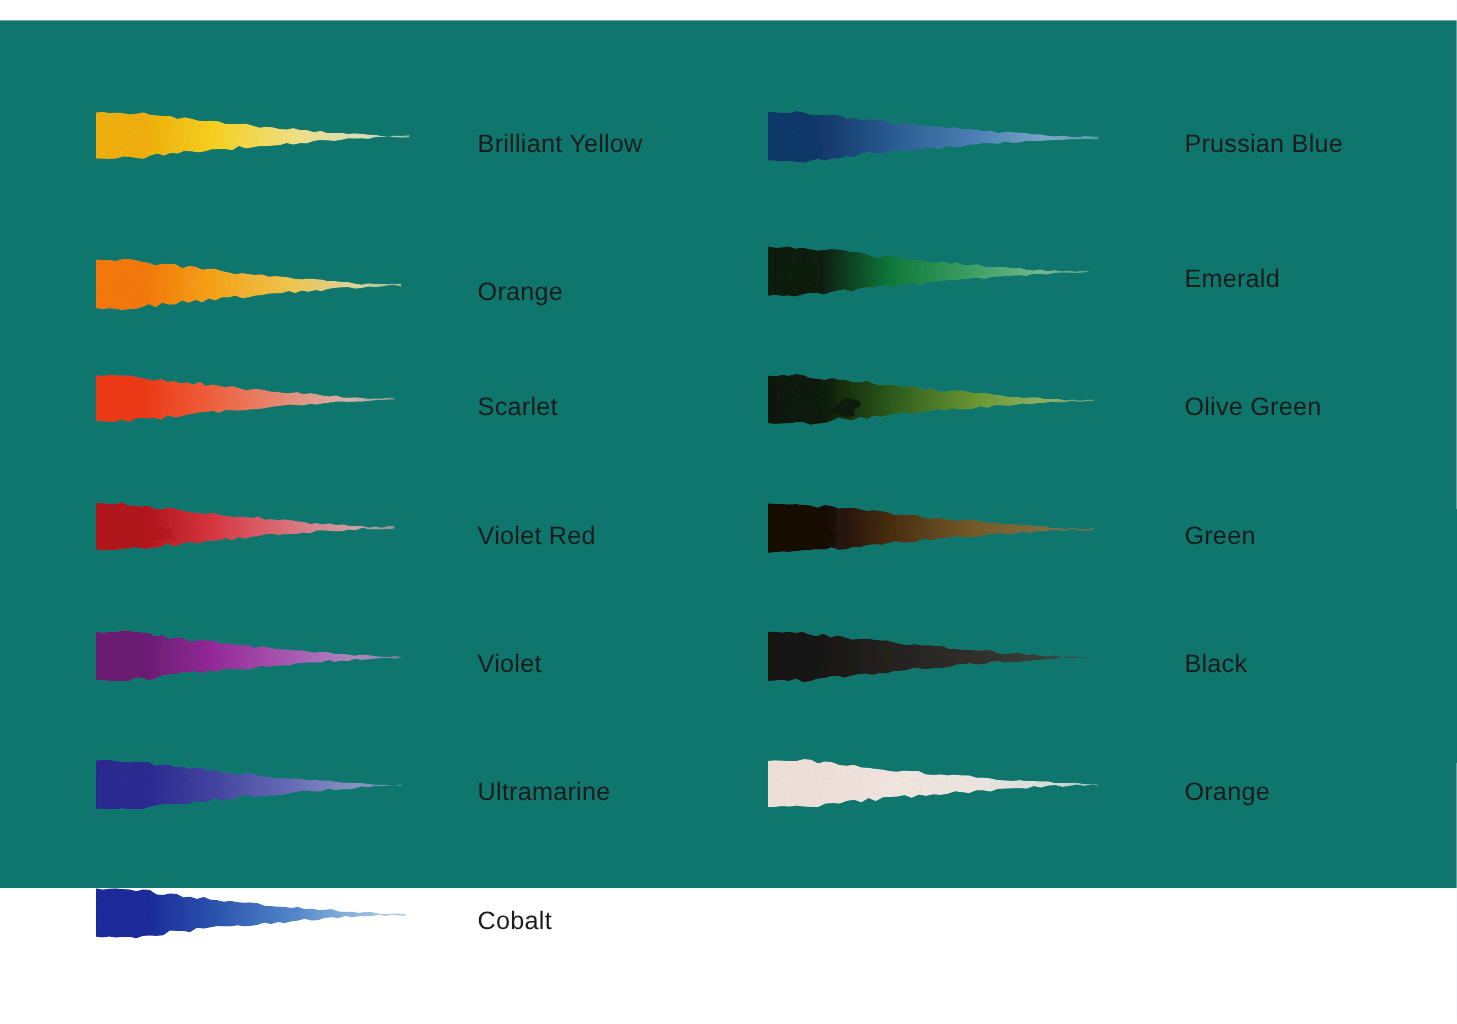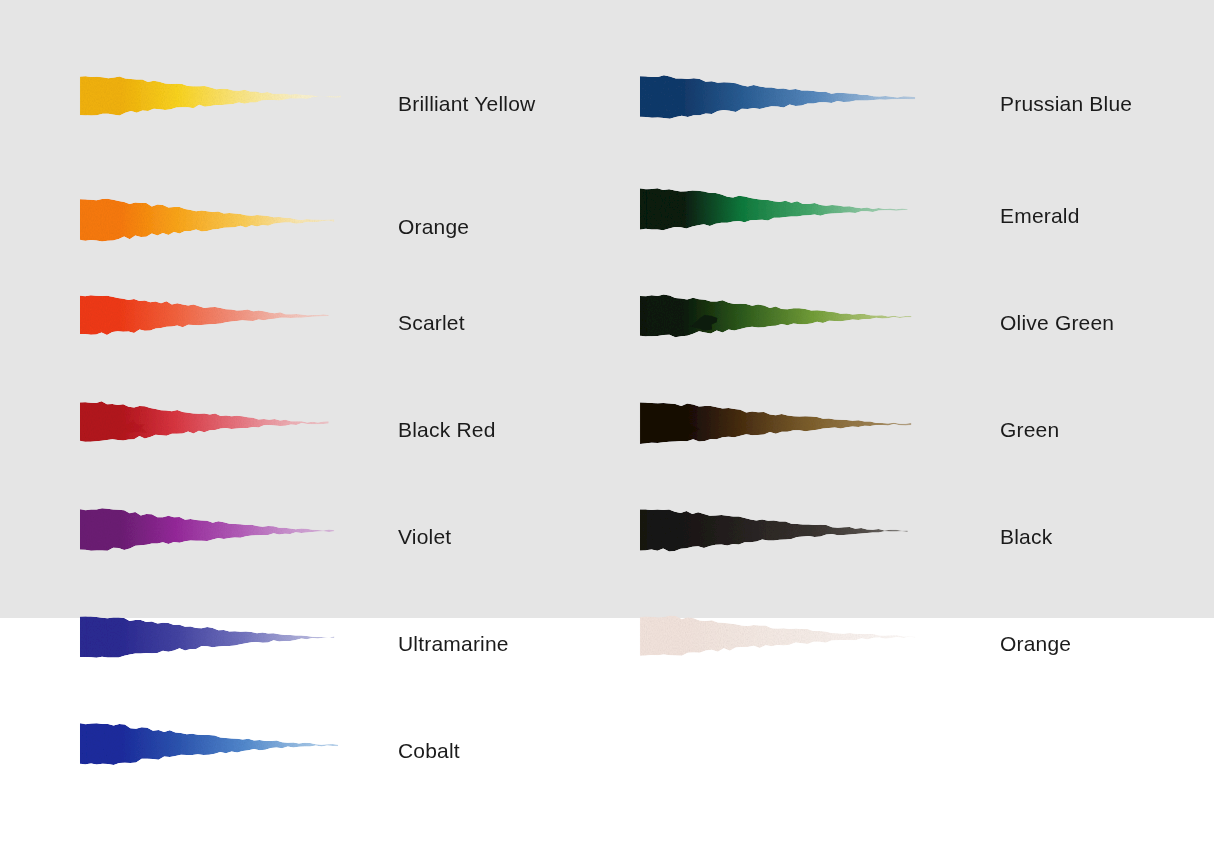--- a/index.html
+++ b/index.html
@@ -10,22 +10,23 @@
   }
   body {
     width: 1214px;
     height: 853px;
     font-family: "Liberation Sans", sans-serif;
     overflow: hidden;
   }
   #sheet {
     position: relative;
     width: 1214px;
-    height: 618px;
-    background: #e5e5e5;
+    height: 723px;
+    background: #0f766e;
+    margin-top: 17px;
   }
   .column {
     position: absolute;
     top: 0;
     width: 590px;
     height: 853px;
   }
   #column-left  { left: 0px; }
   #column-right { left: 560px; }
 
@@ -54,21 +55,21 @@
     top: 22px;
     font-family: "Liberation Sans", sans-serif;
     font-size: 21px;
     font-weight: 400;
     letter-spacing: 0.2px;
     color: #1b1b1b;
     white-space: nowrap;
     line-height: 28px;
   }
   .column#column-right .stroke-wrap { left: 78px; }
-  .column#column-right .swatch-label { left: 440px; }
+  .column#column-right .swatch-label { left: 427px; }
 </style>
 </head>
 <body>
 
 <div id="sheet">
     <div class="column" id="column-left" style="left: 0px;">
       <div class="swatch-row" style="top: 68px;">
         <div class="stroke-wrap">
           <svg viewBox="0 0 300 80" preserveAspectRatio="none">
             <defs>
@@ -192,21 +193,21 @@
                 <path d="M 2.0 8.4 L 7.7 8.2 L 13.4 8.7 L 19.1 9.1 L 24.8 7.3 L 30.5 10.2 L 36.2 10.0 L 41.9 11.1 L 47.6 10.2 L 53.3 12.7 L 59.0 13.4 L 64.7 12.1 L 70.3 12.2 L 76.0 14.1 L 81.7 15.0 L 87.4 16.3 L 93.1 16.4 L 98.8 17.2 L 104.5 16.0 L 110.2 17.9 L 115.9 18.8 L 121.6 19.6 L 127.3 19.7 L 133.0 19.6 L 138.7 20.5 L 144.4 19.5 L 150.1 21.9 L 155.8 21.5 L 161.5 22.3 L 167.2 21.8 L 172.9 22.3 L 178.6 23.3 L 184.3 23.8 L 190.0 25.4 L 195.7 24.9 L 201.3 25.8 L 207.0 25.0 L 212.7 26.6 L 218.4 25.8 L 224.1 27.2 L 229.8 27.2 L 235.5 27.2 L 241.2 28.5 L 246.9 27.7 L 252.6 28.5 L 258.3 27.4 L 264.0 27.3 L 264.0 29.6 L 258.3 30.1 L 252.6 30.2 L 246.9 30.2 L 241.2 30.0 L 235.5 29.1 L 229.8 31.1 L 224.1 30.5 L 218.4 31.8 L 212.7 32.0 L 207.0 31.6 L 201.3 31.1 L 195.7 31.3 L 190.0 33.6 L 184.3 32.9 L 178.6 34.0 L 172.9 33.9 L 167.2 34.4 L 161.5 34.9 L 155.8 34.1 L 150.1 34.5 L 144.4 36.1 L 138.7 36.3 L 133.0 38.2 L 127.3 36.8 L 121.6 39.5 L 115.9 37.6 L 110.2 39.5 L 104.5 39.7 L 98.8 39.8 L 93.1 41.8 L 87.4 41.2 L 81.7 40.8 L 76.0 42.9 L 70.3 44.6 L 64.7 41.9 L 59.0 45.3 L 53.3 45.4 L 47.6 46.6 L 41.9 46.0 L 36.2 45.2 L 30.5 46.0 L 24.8 46.8 L 19.1 47.3 L 13.4 47.7 L 7.7 47.8 L 2.0 46.7 Z"></path>
               </clipPath>
             </defs>
             <g clip-path="url(#c4)" filter="url(#f4)">
               <path d="M 2.0 8.4 L 7.7 8.2 L 13.4 8.7 L 19.1 9.1 L 24.8 7.3 L 30.5 10.2 L 36.2 10.0 L 41.9 11.1 L 47.6 10.2 L 53.3 12.7 L 59.0 13.4 L 64.7 12.1 L 70.3 12.2 L 76.0 14.1 L 81.7 15.0 L 87.4 16.3 L 93.1 16.4 L 98.8 17.2 L 104.5 16.0 L 110.2 17.9 L 115.9 18.8 L 121.6 19.6 L 127.3 19.7 L 133.0 19.6 L 138.7 20.5 L 144.4 19.5 L 150.1 21.9 L 155.8 21.5 L 161.5 22.3 L 167.2 21.8 L 172.9 22.3 L 178.6 23.3 L 184.3 23.8 L 190.0 25.4 L 195.7 24.9 L 201.3 25.8 L 207.0 25.0 L 212.7 26.6 L 218.4 25.8 L 224.1 27.2 L 229.8 27.2 L 235.5 27.2 L 241.2 28.5 L 246.9 27.7 L 252.6 28.5 L 258.3 27.4 L 264.0 27.3 L 264.0 29.6 L 258.3 30.1 L 252.6 30.2 L 246.9 30.2 L 241.2 30.0 L 235.5 29.1 L 229.8 31.1 L 224.1 30.5 L 218.4 31.8 L 212.7 32.0 L 207.0 31.6 L 201.3 31.1 L 195.7 31.3 L 190.0 33.6 L 184.3 32.9 L 178.6 34.0 L 172.9 33.9 L 167.2 34.4 L 161.5 34.9 L 155.8 34.1 L 150.1 34.5 L 144.4 36.1 L 138.7 36.3 L 133.0 38.2 L 127.3 36.8 L 121.6 39.5 L 115.9 37.6 L 110.2 39.5 L 104.5 39.7 L 98.8 39.8 L 93.1 41.8 L 87.4 41.2 L 81.7 40.8 L 76.0 42.9 L 70.3 44.6 L 64.7 41.9 L 59.0 45.3 L 53.3 45.4 L 47.6 46.6 L 41.9 46.0 L 36.2 45.2 L 30.5 46.0 L 24.8 46.8 L 19.1 47.3 L 13.4 47.7 L 7.7 47.8 L 2.0 46.7 Z" fill="url(#g4)"></path>
               <rect x="0" y="0" width="9" height="80" fill="#B3141C" opacity="0.55"></rect>
               <path d="M 67.4 34.0 L 73.0 38.6 L 62.2 37.9 L 58.0 38.3 L 53.0 38.6 L 43.8 38.4 L 50.0 34.0 L 48.2 31.0 L 53.7 30.0 L 58.0 25.8 L 62.1 30.2 L 70.0 30.3 Z" fill="#B3141C" opacity="0.5"></path>
             </g>
           </svg>
         </div>
-        <div class="swatch-label" style="color: rgb(27, 27, 27);">Black Red</div>
+        <div class="swatch-label" style="color: rgb(27, 27, 27);">Violet Red</div>
       </div>
       <div class="swatch-row" style="top: 501px;">
         <div class="stroke-wrap">
           <svg viewBox="0 0 300 80" preserveAspectRatio="none">
             <defs>
               <linearGradient id="g5" x1="0" y1="0" x2="1" y2="0">
                 <stop offset="0%" stop-color="#6C1E74" stop-opacity="1"></stop>
                 <stop offset="16%" stop-color="#6C1E74" stop-opacity="1"></stop>
                 <stop offset="38%" stop-color="#96299B" stop-opacity="1"></stop>
                 <stop offset="64%" stop-color="#B259B8" stop-opacity="0.96"></stop>

